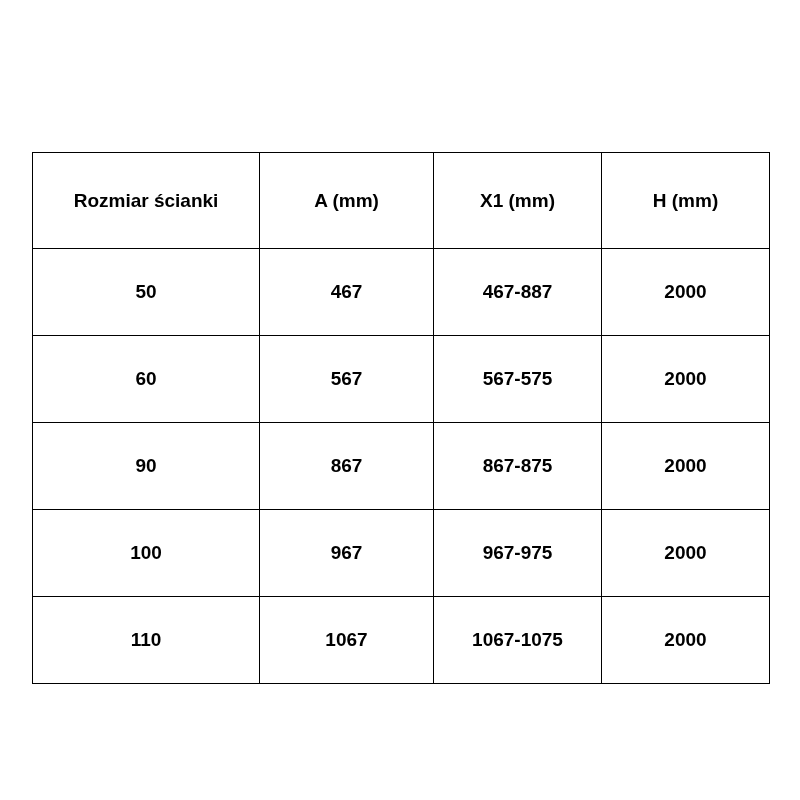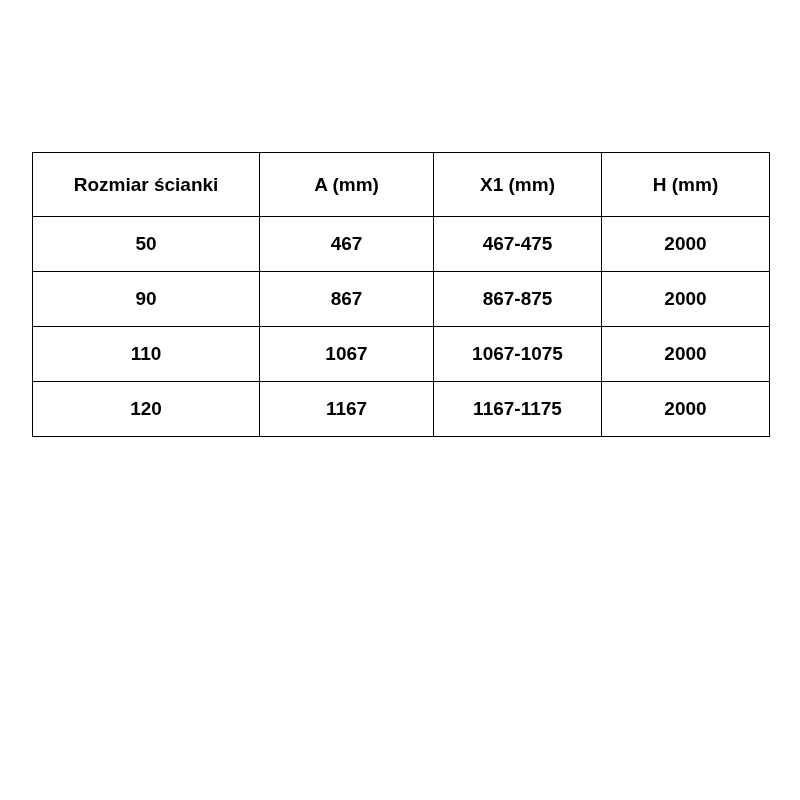--- a/index.html
+++ b/index.html
@@ -30,21 +30,21 @@
     width: 737px;
     table-layout: fixed;
   }
   table.spec-table td,
   table.spec-table th {
     border: 1.6px solid #000000;
     text-align: center;
     vertical-align: middle;
     font-size: 19px;
     color: #000000;
-    padding: 0;
+    padding: 16px;
   }
   table.spec-table thead th {
     height: 63px;
     font-weight: bold;
     font-size: 19px;
   }
   table.spec-table tbody td {
     height: 54px;
     font-weight: bold;
     font-size: 19px;
@@ -71,37 +71,43 @@
           <th>Rozmiar ścianki</th>
           <th>A (mm)</th>
           <th>X1 (mm)</th>
           <th>H (mm)</th>
         </tr>
       </thead>
       <tbody>
         <tr>
           <td>50</td>
           <td>467</td>
-          <td>467-475</td>
+          <td>467-887</td>
+          <td>2000</td>
+        </tr>
+        <tr>
+          <td>60</td>
+          <td>567</td>
+          <td>567-575</td>
           <td>2000</td>
         </tr>
         <tr>
           <td>90</td>
           <td>867</td>
           <td>867-875</td>
           <td>2000</td>
         </tr>
         <tr>
+          <td>100</td>
+          <td>967</td>
+          <td>967-975</td>
+          <td>2000</td>
+        </tr>
+        <tr>
           <td>110</td>
           <td>1067</td>
           <td>1067-1075</td>
-          <td>2000</td>
-        </tr>
-        <tr>
-          <td>120</td>
-          <td>1167</td>
-          <td>1167-1175</td>
           <td>2000</td>
         </tr>
       </tbody>
     </table>
   </div>
 </div>
 
 </body></html>

